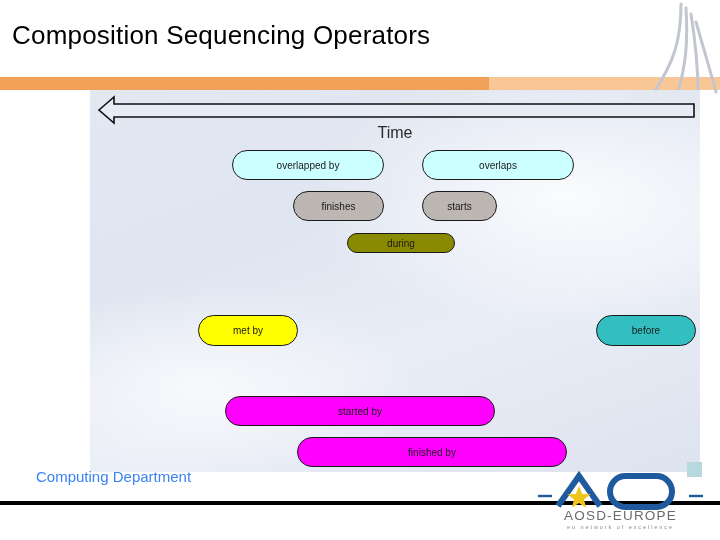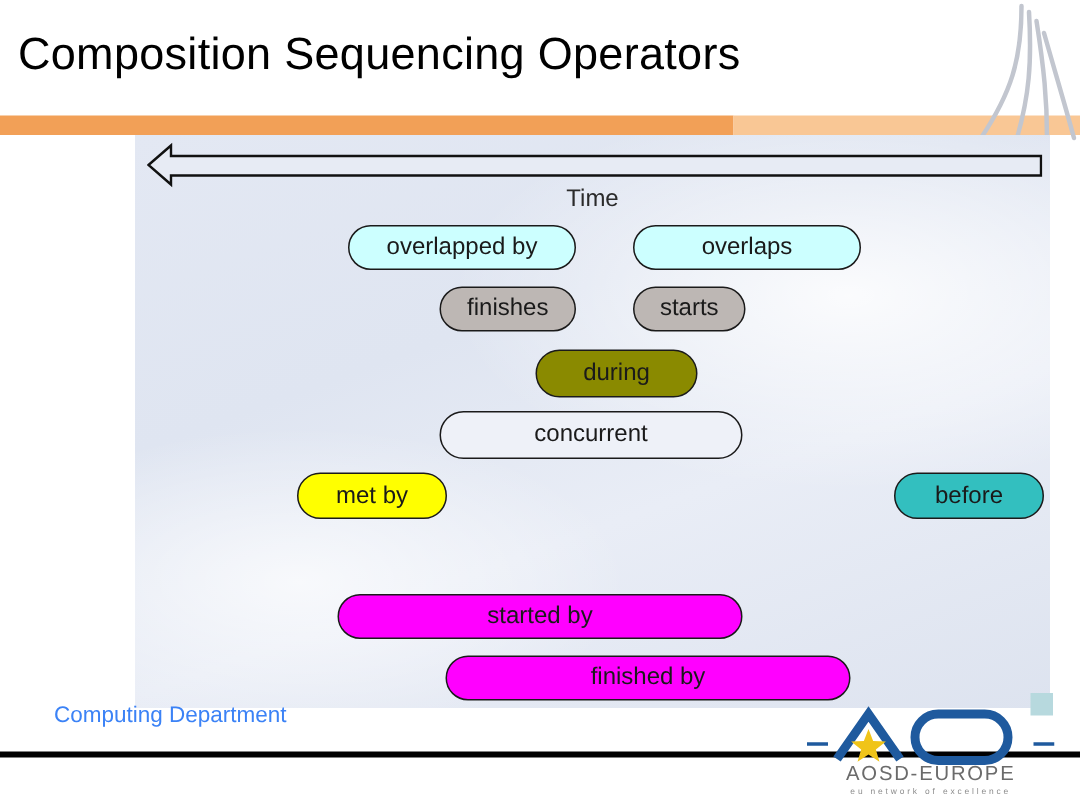--- a/index.html
+++ b/index.html
@@ -14,21 +14,21 @@
     overflow: hidden;
     position: relative;
   }
 
   
   #slide-title {
     position: absolute;
     left: 12px;
     top: 20px;
     width: 640px;
-    font-size: 30px;
+    font-size: 26px;
     color: #000000;
     letter-spacing: 0.2px;
     white-space: nowrap;
   }
 
   .band {
     position: absolute;
     height: 13px;
     top: 77px;
   }
@@ -79,21 +79,21 @@
 
   
   .node {
     position: absolute;
     box-sizing: border-box;
     border: 1px solid #1a1a1a;
     border-radius: 999px;
     display: flex;
     align-items: center;
     justify-content: center;
-    font-size: 16px;
+    font-size: 10px;
     color: #1a1a1a;
     white-space: nowrap;
   }
   .node.cyan    { background: #ccffff; }
   .node.gray    { background: #bdb7b4; }
   .node.olive   { background: #8a8a00; }
   .node.white   { background: #eef1f8; }
   .node.teal    { background: #33bfbf; }
   .node.yellow  { background: #ffff00; }
   .node.magenta { background: #ff00ff; }
@@ -168,27 +168,24 @@
     <span>overlaps</span>
   </div>
 
   <div class="node gray" style="left:203px; top:101px; width:91px; height:30px;">
     <span>finishes</span>
   </div>
   <div class="node gray" style="left:332px; top:101px; width:75px; height:30px;">
     <span>starts</span>
   </div>
 
-  <div class="node olive" style="left:267px; top:143px; width:108px; height:32px;">
+  <div class="node olive" style="left:257px; top:143px; width:108px; height:20px;">
     <span>during</span>
   </div>
 
-  <div class="node white" style="left:203px; top:184px; width:202px; height:32px;">
-    <span>concurrent</span>
-  </div>
 
   <div class="node yellow" style="left:108px; top:225px; width:100px; height:31px;">
     <span>met by</span>
   </div>
   <div class="node teal" style="left:506px; top:225px; width:100px; height:31px;">
     <span>before</span>
   </div>
 
 
   <div class="node magenta" style="left:135px; top:306px; width:270px; height:30px;">

